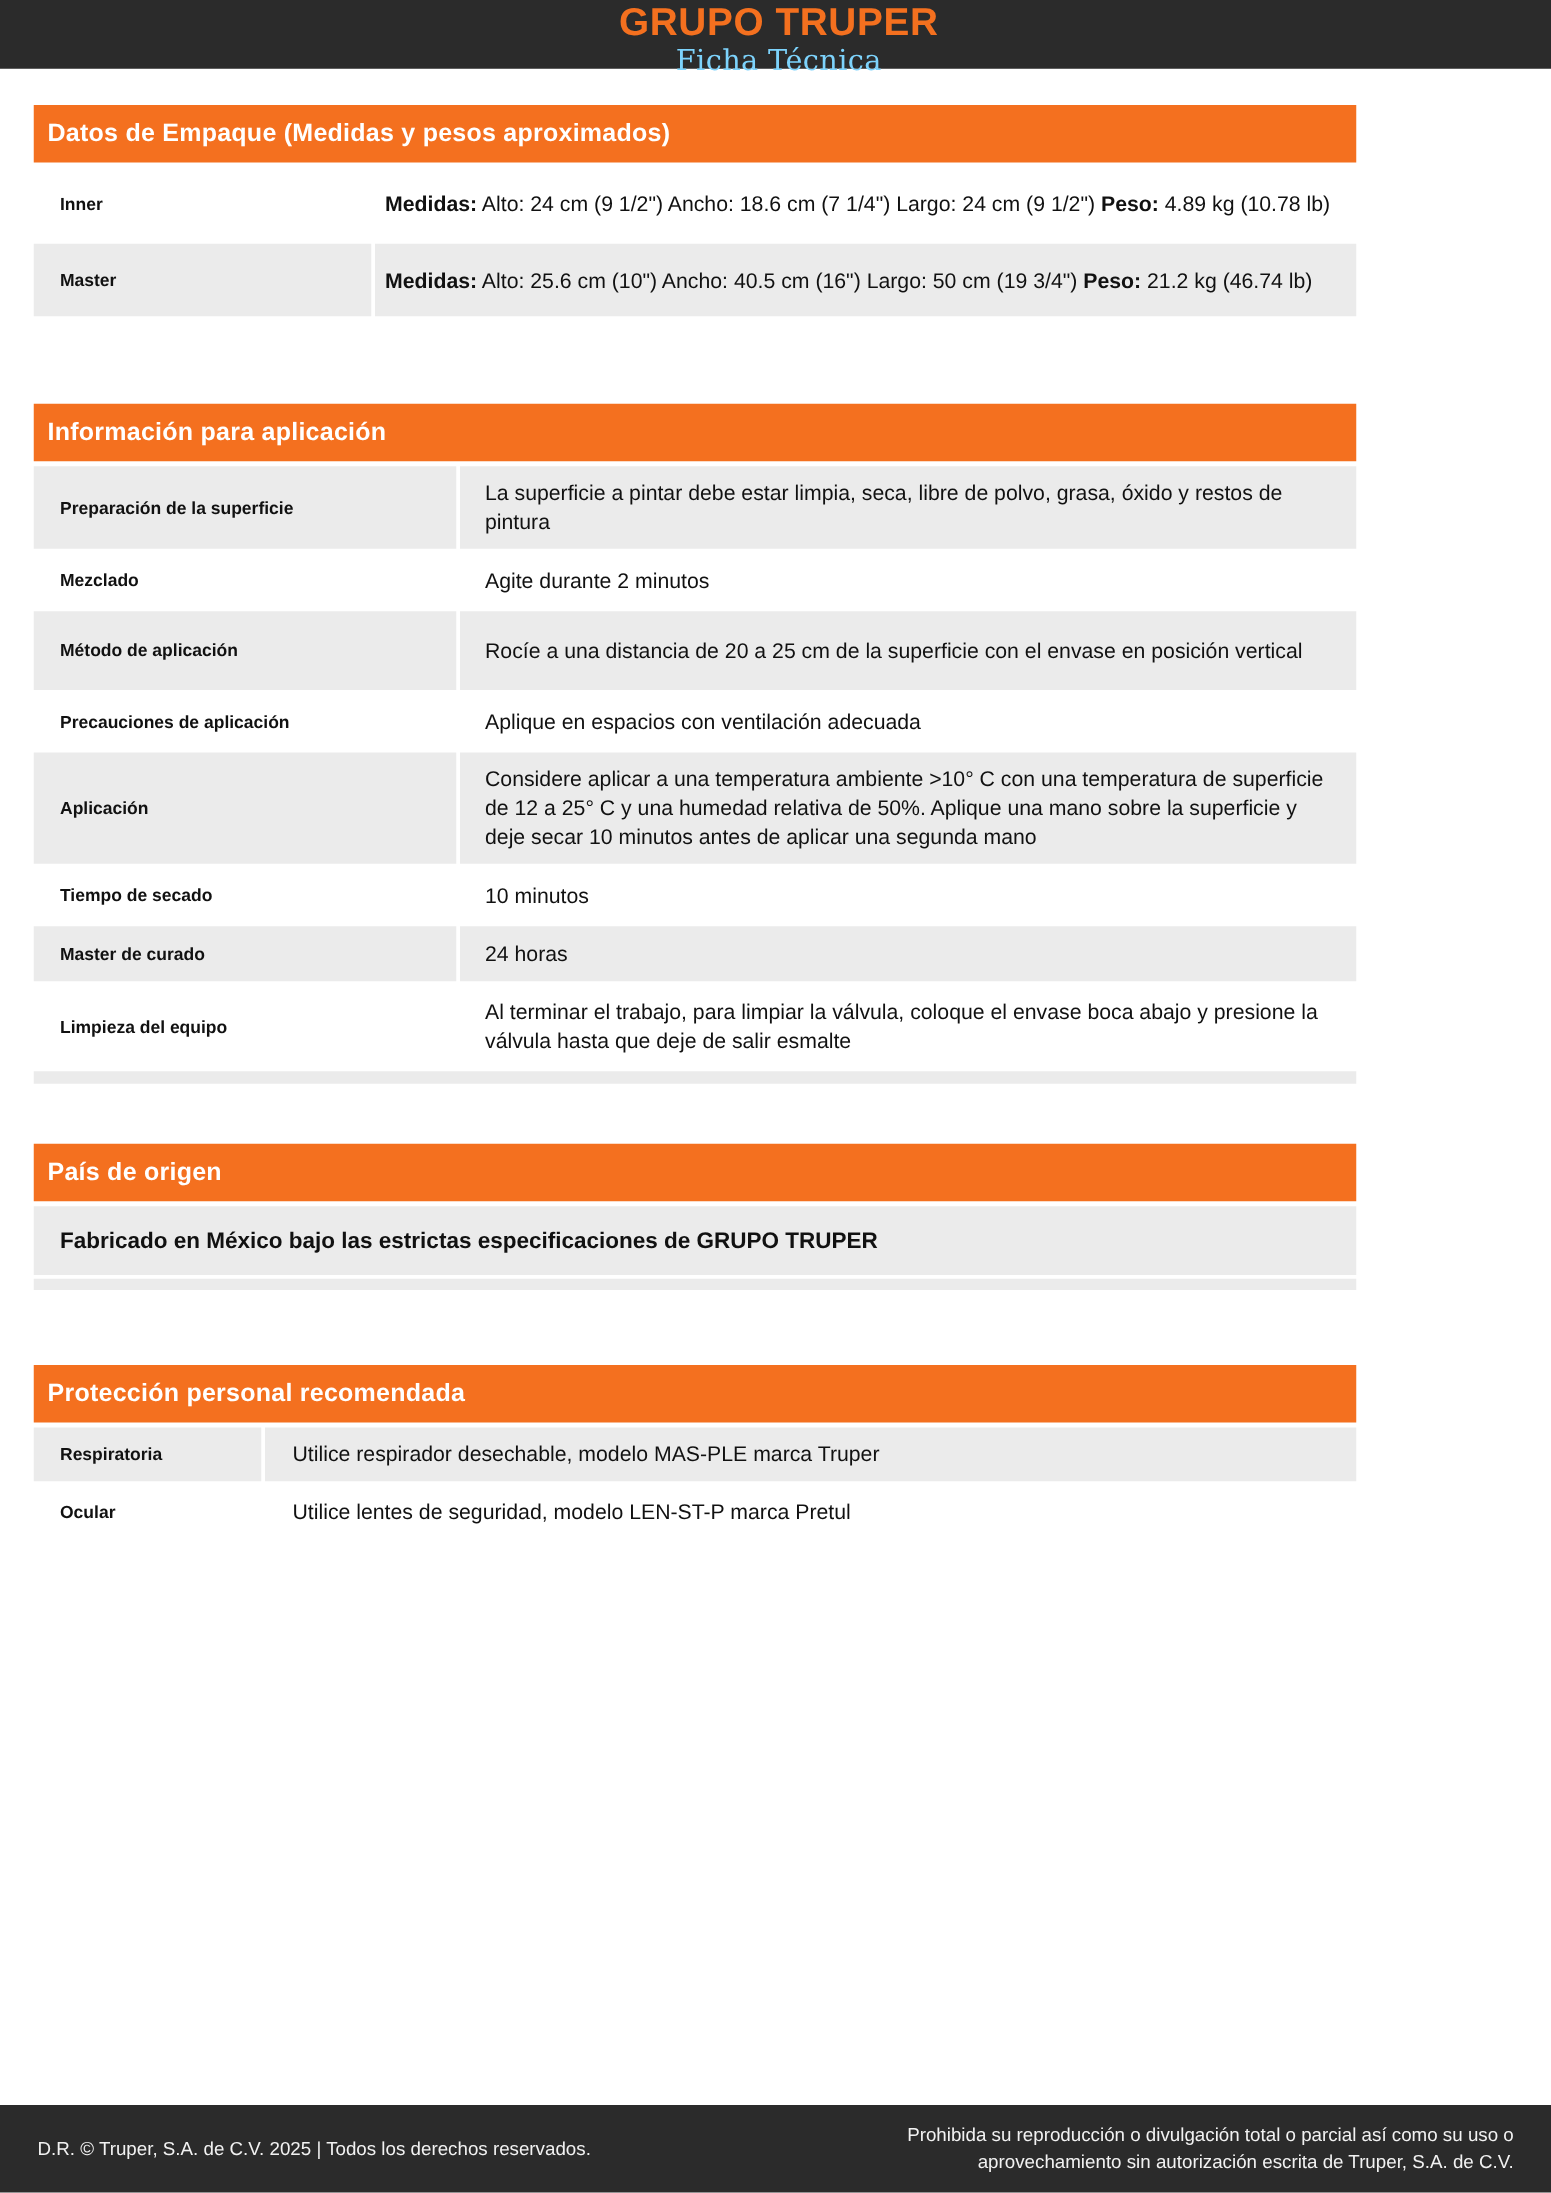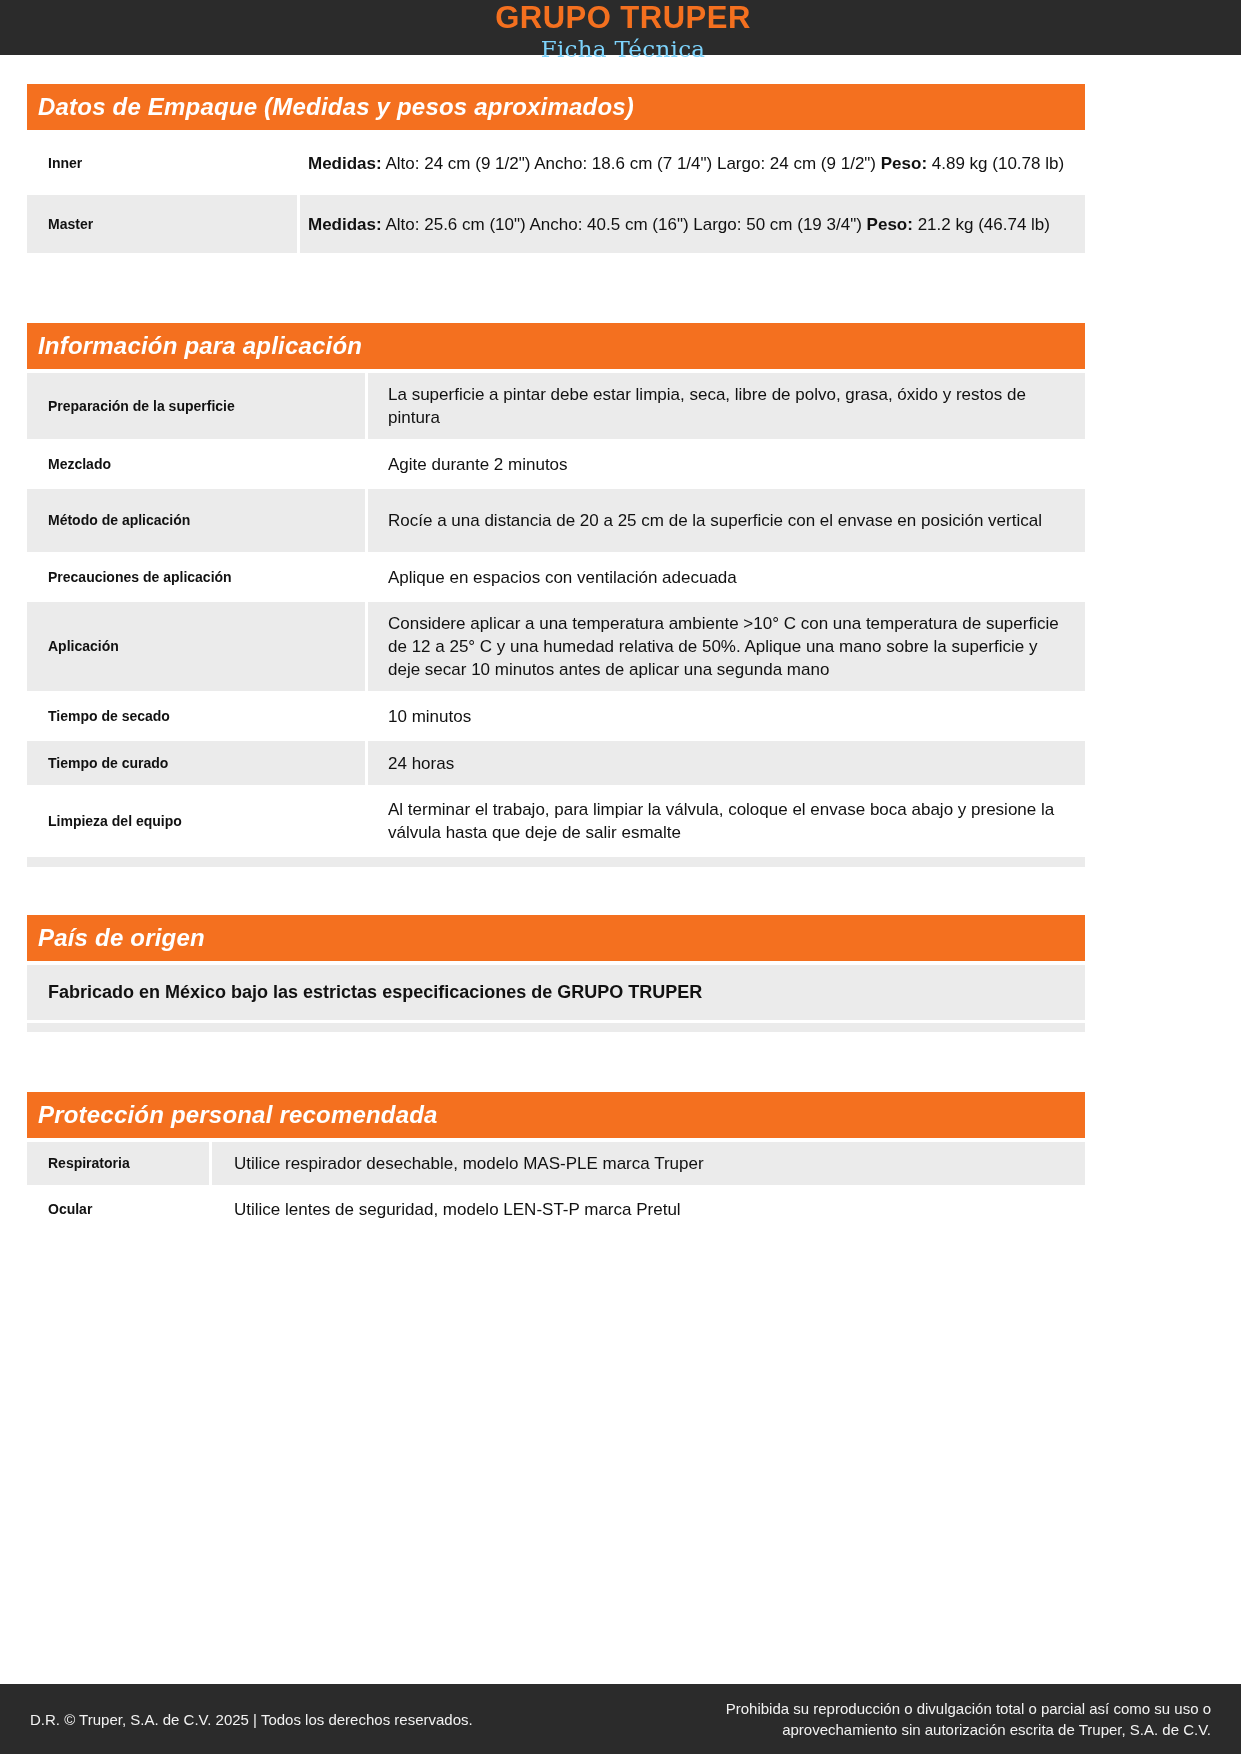--- a/index.html
+++ b/index.html
@@ -25,22 +25,22 @@
     color:var(--accent);font-weight:bold;font-size:31px;letter-spacing:.5px;
     font-family:"Liberation Sans",sans-serif;
   }
   .doc-title{
     color:#7dd3fc;font-family:"DejaVu Serif","Liberation Serif",serif;
     font-size:23px;letter-spacing:.3px;
   }
   
   .content{position:absolute;top:84px;left:27px;width:1058px;}
   .bar{
-    height:46px;background:var(--accent);color:#ffffff;font-weight:bold;font-size:24px;
-    display:flex;align-items:center;padding-left:11px;letter-spacing:.2px;font-style:italic;
+    height:46px;background:var(--accent);color:#ffffff;font-weight:bold;font-size:20px;
+    display:flex;align-items:center;padding-left:11px;letter-spacing:.2px;
   }
   .tbl{margin-top:4px;}
   .row{display:flex;margin-bottom:3px;}
   .lbl{
     font-weight:bold;font-size:14px;display:flex;align-items:center;
     padding:10px 10px 10px 21px;line-height:23px;flex:0 0 auto;
   }
   .val{
     flex:1 1 auto;font-size:17px;line-height:23px;display:flex;align-items:center;
     padding:10px 20px;
@@ -146,21 +146,21 @@
             <p>Considere aplicar a una temperatura ambiente &gt;10° C con una temperatura de superficie de 12 a 25° C y una humedad relativa de 50%. Aplique una mano sobre la superficie y deje secar 10 minutos antes de aplicar una segunda mano</p>
           </div>
       </div>
       <div class="row h1">
         <div class="lbl">Tiempo de secado</div>
         <div class="val">
             <p>10 minutos</p>
           </div>
       </div>
       <div class="row h1">
-        <div class="lbl">Tiempo de curado</div>
+        <div class="lbl">Master de curado</div>
         <div class="val">
             <p>24 horas</p>
           </div>
       </div>
       <div class="row h2">
         <div class="lbl">Limpieza del equipo</div>
         <div class="val">
             <p>Al terminar el trabajo, para limpiar la válvula, coloque el envase boca abajo y presione la válvula hasta que deje de salir esmalte</p>
           </div>
       </div>

